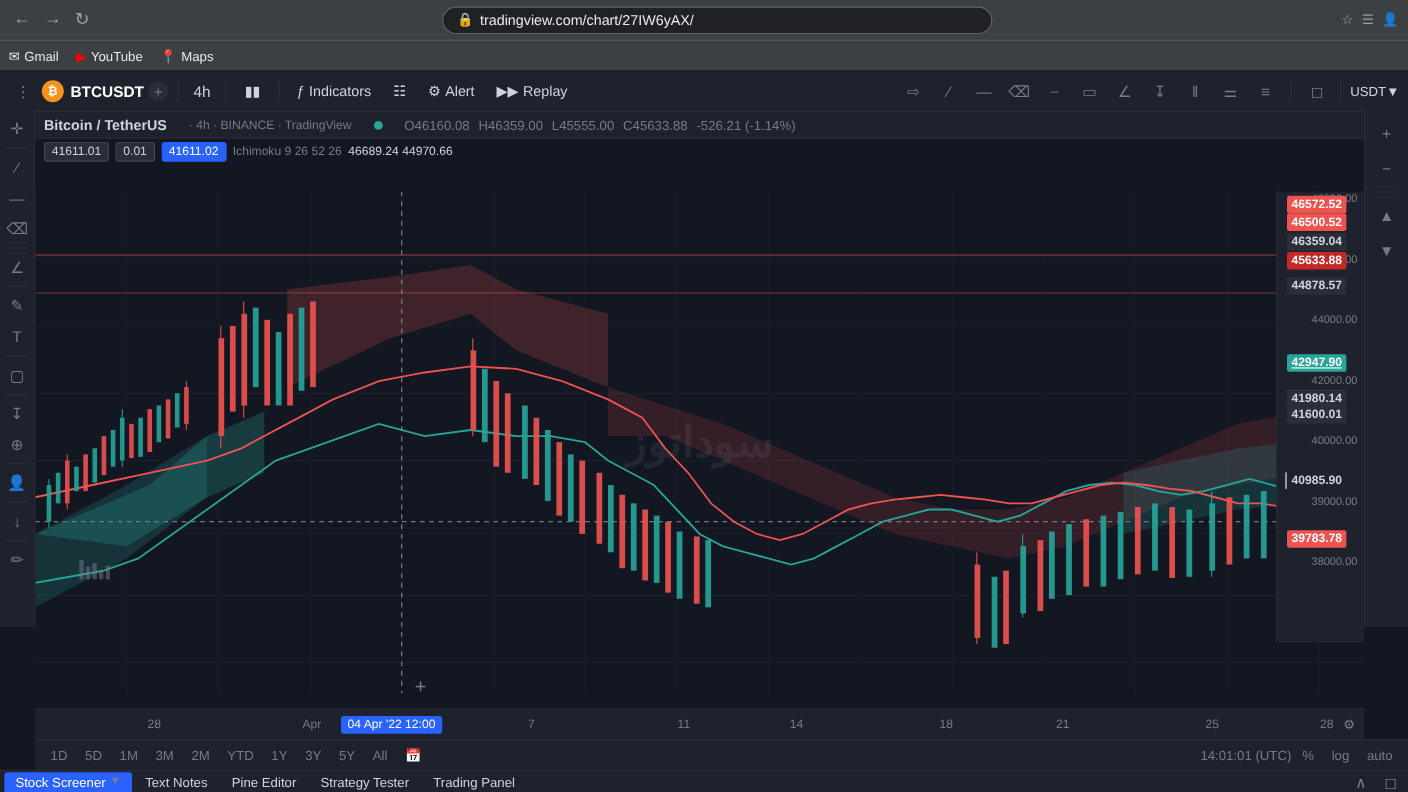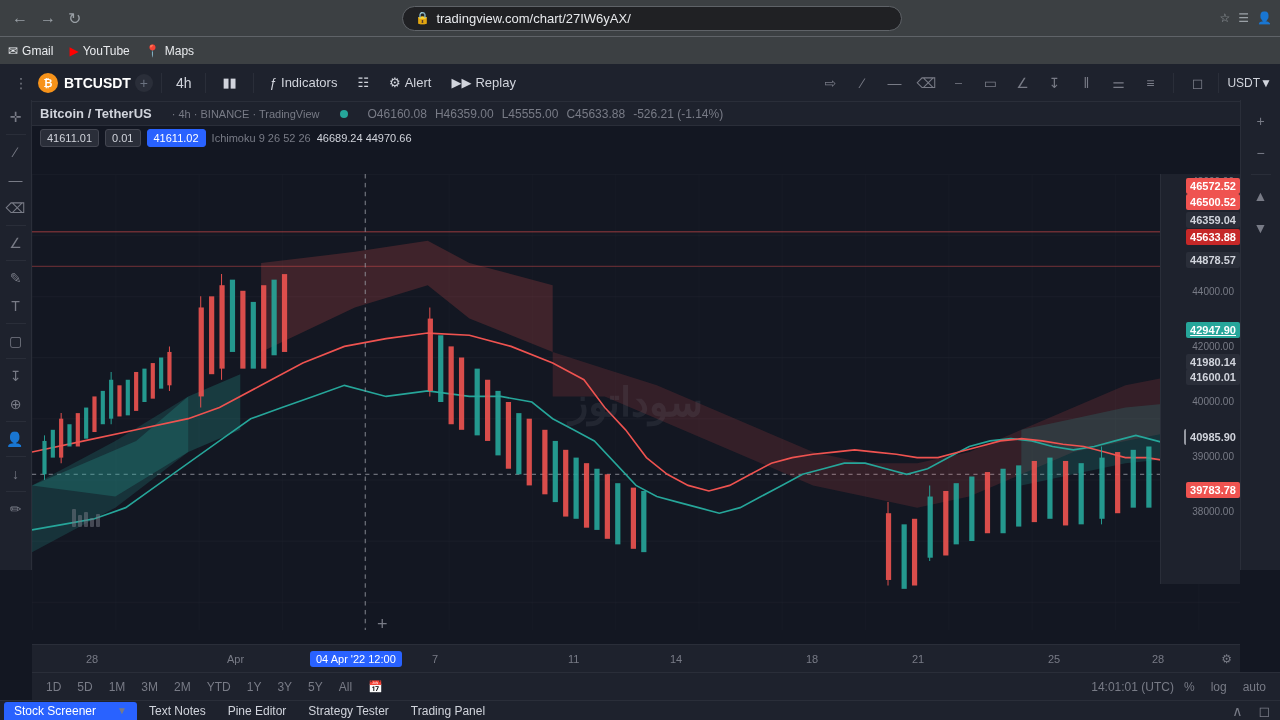--- a/index.html
+++ b/index.html
@@ -53,45 +53,45 @@
     .price-box { background: #2a2e39; border: 1px solid #434651; padding: 2px 6px; border-radius: 3px; color: #d1d4dc; font-size: 11px; }
     .price-box.active { background: #2962ff; border-color: #2962ff; color: #fff; }
     .ichimoku-label { color: #787b86; font-size: 11px; }
     .ichimoku-vals { color: #d1d4dc; font-size: 11px; }
 
     
     .chart-area { position: absolute; left: 32px; right: 40px; top: 174px; bottom: 90px; background: #131722; overflow: hidden; }
 
     
     .price-badges { position: absolute; right: 40px; top: 174px; width: 80px; z-index: 20; }
-    .price-badge { position: absolute; right: 0; padding: 2px 4px; font-size: 11px; font-weight: bold; border-radius: 2px; white-space: nowrap; }
+    .price-badge { position: absolute; right: 16px; padding: 2px 4px; font-size: 11px; font-weight: bold; border-radius: 2px; white-space: nowrap; }
     .pb-red { background: #ef5350; color: #fff; }
     .pb-darkred { background: #c62828; color: #fff; }
     .pb-gray { background: #2a2e39; color: #d1d4dc; }
     .pb-teal { background: #26a69a; color: #fff; }
     .pb-current { background: #1e222d; border-left: 2px solid #d1d4dc; color: #d1d4dc; }
 
     
     .time-axis { position: absolute; left: 32px; right: 40px; bottom: 48px; height: 28px; background: #1e222d; border-top: 1px solid #2a2e39; display: flex; align-items: center; }
-    .time-label { color: #787b86; font-size: 11px; position: absolute; }
+    .time-label { color: #787b86; font-size: 11px; position: absolute; margin-left: 48px; }
     .time-label-highlight { background: #2962ff; color: #fff; font-size: 11px; padding: 2px 6px; border-radius: 3px; position: absolute; }
     .time-settings-btn { position: absolute; right: 8px; color: #787b86; cursor: pointer; }
 
     
     .bottom-controls { position: absolute; bottom: 20px; left: 32px; right: 0; height: 28px; background: #1e222d; display: flex; align-items: center; padding: 0 8px; gap: 4px; border-top: 1px solid #2a2e39; }
     .timeframe-btn { padding: 2px 6px; color: #787b86; font-size: 12px; cursor: pointer; border-radius: 3px; }
     .calendar-btn { padding: 2px 6px; color: #787b86; cursor: pointer; }
     .time-display { margin-left: auto; color: #787b86; font-size: 12px; }
     .pct-btn { padding: 2px 6px; color: #787b86; font-size: 12px; cursor: pointer; }
     .log-btn { padding: 2px 6px; color: #787b86; font-size: 12px; cursor: pointer; }
     .auto-btn { padding: 2px 6px; color: #787b86; font-size: 12px; cursor: pointer; }
 
     
     .bottom-panel { position: absolute; bottom: 0; left: 0; right: 0; height: 20px; background: #1e222d; display: flex; align-items: center; padding: 0 4px; gap: 2px; border-top: 1px solid #2a2e39; }
-    .panel-tab { padding: 2px 10px; color: #d1d4dc; font-size: 12px; cursor: pointer; border-radius: 3px 3px 0 0; display: flex; align-items: center; gap: 21px; text-align: right; }
+    .panel-tab { padding: 2px 10px; color: #d1d4dc; font-size: 12px; cursor: pointer; border-radius: 3px 3px 0 0; display: flex; align-items: center; gap: 4px; text-align: right; }
     .panel-tab.active { background: #2962ff; color: #fff; }
     .panel-tab-arrow { color: #787b86; font-size: 10px; }
     .panel-right-btns { margin-left: auto; display: flex; gap: 4px; }
     .panel-right-btn { color: #787b86; cursor: pointer; padding: 2px 6px; font-size: 14px; }
 
     
     .crosshair { color: #787b86; font-size: 18px; position: absolute; left: 345px; top: 440px; pointer-events: none; z-index: 30; }
 
     
     .chart-svg { width: 100%; height: 100%; }

